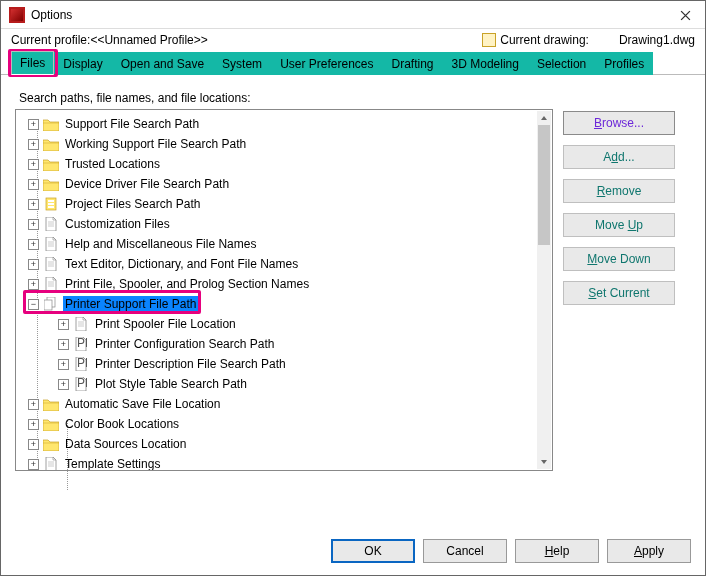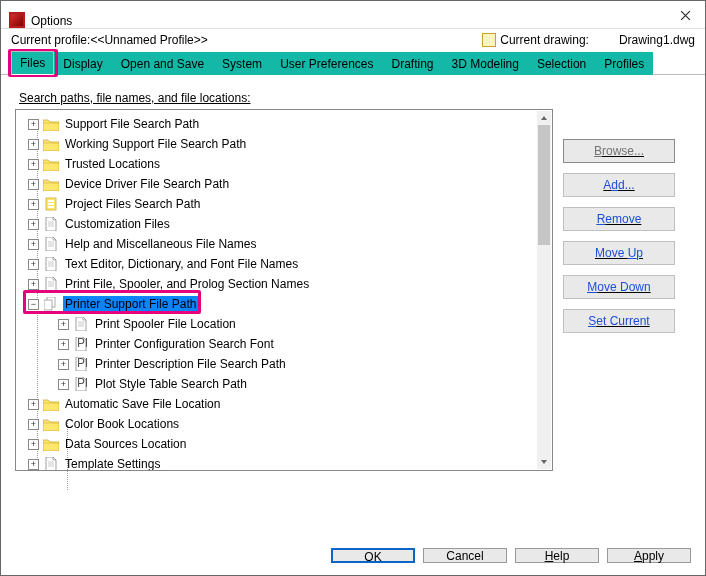--- a/index.html
+++ b/index.html
@@ -1,38 +1,38 @@
 <!DOCTYPE html>
 <html><head>
 <meta charset="utf-8">
 <style>
 * { box-sizing: border-box; margin: 0; padding: 0; font-family: "Segoe UI", Tahoma, sans-serif; font-size: 12px; }
 body { background: #fff; width: 706px; height: 576px; border: 1px solid #666; position: relative; }
 
-.titlebar { height: 28px; display: flex; align-items: flex-end; padding: 0 8px; border-bottom: 1px solid #ddd; }
+.titlebar { height: 28px; display: flex; align-items: center; padding: 0 8px; border-bottom: 1px solid #ddd; }
 .app-icon { width: 16px; height: 16px; background: #b71c1c; margin-right: 6px; position: relative; }
 .app-icon::after { content: ""; position: absolute; left: 2px; top: 2px; width: 12px; height: 12px; background: linear-gradient(135deg,#d32f2f,#7f0000); }
 .title-text { flex: 1; font-size: 12px; }
 .close { width: 40px; height: 28px; display: flex; align-items: center; justify-content: center; cursor: pointer; position: absolute; right: 0; top: 0; }
 .close svg { width: 11px; height: 11px; }
 
 .profile-row { height: 22px; display: flex; align-items: center; padding: 0 10px; }
 .profile-row .lbl { }
 .profile-row .spacer { flex: 1; }
 .dwg-icon { width: 14px; height: 14px; background: #fff3c4; border: 1px solid #c9a227; margin-right: 4px; display: inline-block; }
 
 .tabs { display: flex; padding-left: 10px; border-bottom: 1px solid #bbb; height: 24px; align-items: flex-end; position: relative; }
 .tab { padding: 4px 8px; border: 1px solid transparent; border-bottom: none; cursor: pointer; position: relative; top: 1px; background: #14b8a6; }
 .tab.active { border-color: #bbb; border-bottom: 1px solid #fff; z-index: 2; }
 
 .hl-tab { position: absolute; border: 3px solid #e6007e; border-radius: 2px; pointer-events: none; }
 .hl-files { left: 7px; top: 48px; width: 50px; height: 28px; }
 .hl-node { left: 22px; top: 289px; width: 178px; height: 24px; }
 
-.content { padding: 10px 14px 0 14px; text-decoration: underline; }
+.content { padding: 10px 14px 0 14px; }
 .section-label { margin: 6px 0 4px 4px; }
 
 .pane-row { display: flex; gap: 10px; }
 .tree-wrap { width: 538px; height: 362px; border: 1px solid #888; position: relative; }
 .tree { position: absolute; inset: 0 16px 0 0; overflow: hidden; padding: 4px 0 0 4px; }
 .scrollbar { position: absolute; right: 1px; top: 1px; bottom: 1px; width: 14px; background: #f0f0f0; }
 .scrollbar .thumb { position: absolute; left: 1px; right: 1px; top: 0; height: 120px; background: #c6c6c6; }
 .scrollbar .btn { position: absolute; left: 0; right: 0; height: 14px; background: #f0f0f0; display: flex; align-items: center; justify-content: center; }
 .scrollbar .btn svg { width: 8px; height: 8px; }
 
@@ -46,26 +46,26 @@
 .page svg { width: 12px; height: 14px; }
 .plt svg { width: 12px; height: 14px; }
 .proj svg { width: 12px; height: 14px; }
 .copy svg { width: 14px; height: 14px; }
 
 .node .txt { padding: 1px 2px; }
 .node.selected .txt { background: #0a84ff; color: #000000; }
 
 .side-btns { display: flex; flex-direction: column; gap: 10px; padding-top: 2px; }
 .side-btns button { width: 112px; height: 24px; background: #e9e9e9; border: 1px solid #bfbfbf; cursor: pointer; }
-.side-btns button.enabled { background: #e9e9e9; color: #737373; border: 1px solid #8a8a8a; margin-top: 28px; }
-.side-btns button:not(.enabled) { color: #1d4ed8; }
+.side-btns button.enabled { background: #e9e9e9; color: #6d28d9; border: 1px solid #8a8a8a; }
+.side-btns button:not(.enabled) { color: #0f766e; }
 .side-btns button u { text-decoration: underline; }
 
 .bottom { position: absolute; bottom: 12px; right: 14px; display: flex; gap: 8px; }
-.bottom button { width: 84px; height: 15px; background: #e9e9e9; border: 1px solid #999; cursor: pointer; }
+.bottom button { width: 84px; height: 24px; background: #e9e9e9; border: 1px solid #999; cursor: pointer; }
 .bottom button.primary { border: 2px solid #0a66c2; }
 .guide { position: absolute; border-left: 1px dotted #999; pointer-events: none; }
 .g1 { left: 21px; top: 10px; height: 346px; }
 .g2 { left: 51px; top: 310px; height: 70px; }
 </style>
 </head>
 <body>
 
 <div class="titlebar">
   <div class="app-icon"></div>
@@ -224,21 +224,21 @@
             <span class="txt">Print Spooler File Location</span>
           </div>
           <div class="node lvl2">
             <span class="exp">+</span>
             <span class="icon plt">
               <svg viewBox="0 0 12 14">
                 <path d="M1 0 h7 l3 3 v11 h-10 z" fill="#fff" stroke="#888" stroke-width="0.8"></path>
                 <text x="2" y="10" font-size="5" fill="#555" font-family="sans-serif">PLT</text>
               </svg>
             </span>
-            <span class="txt">Printer Configuration Search Font</span>
+            <span class="txt">Printer Configuration Search Path</span>
           </div>
           <div class="node lvl2">
             <span class="exp">+</span>
             <span class="icon plt">
               <svg viewBox="0 0 12 14">
                 <path d="M1 0 h7 l3 3 v11 h-10 z" fill="#fff" stroke="#888" stroke-width="0.8"></path>
                 <text x="2" y="10" font-size="5" fill="#555" font-family="sans-serif">PLT</text>
               </svg>
             </span>
             <span class="txt">Printer Description File Search Path</span>

